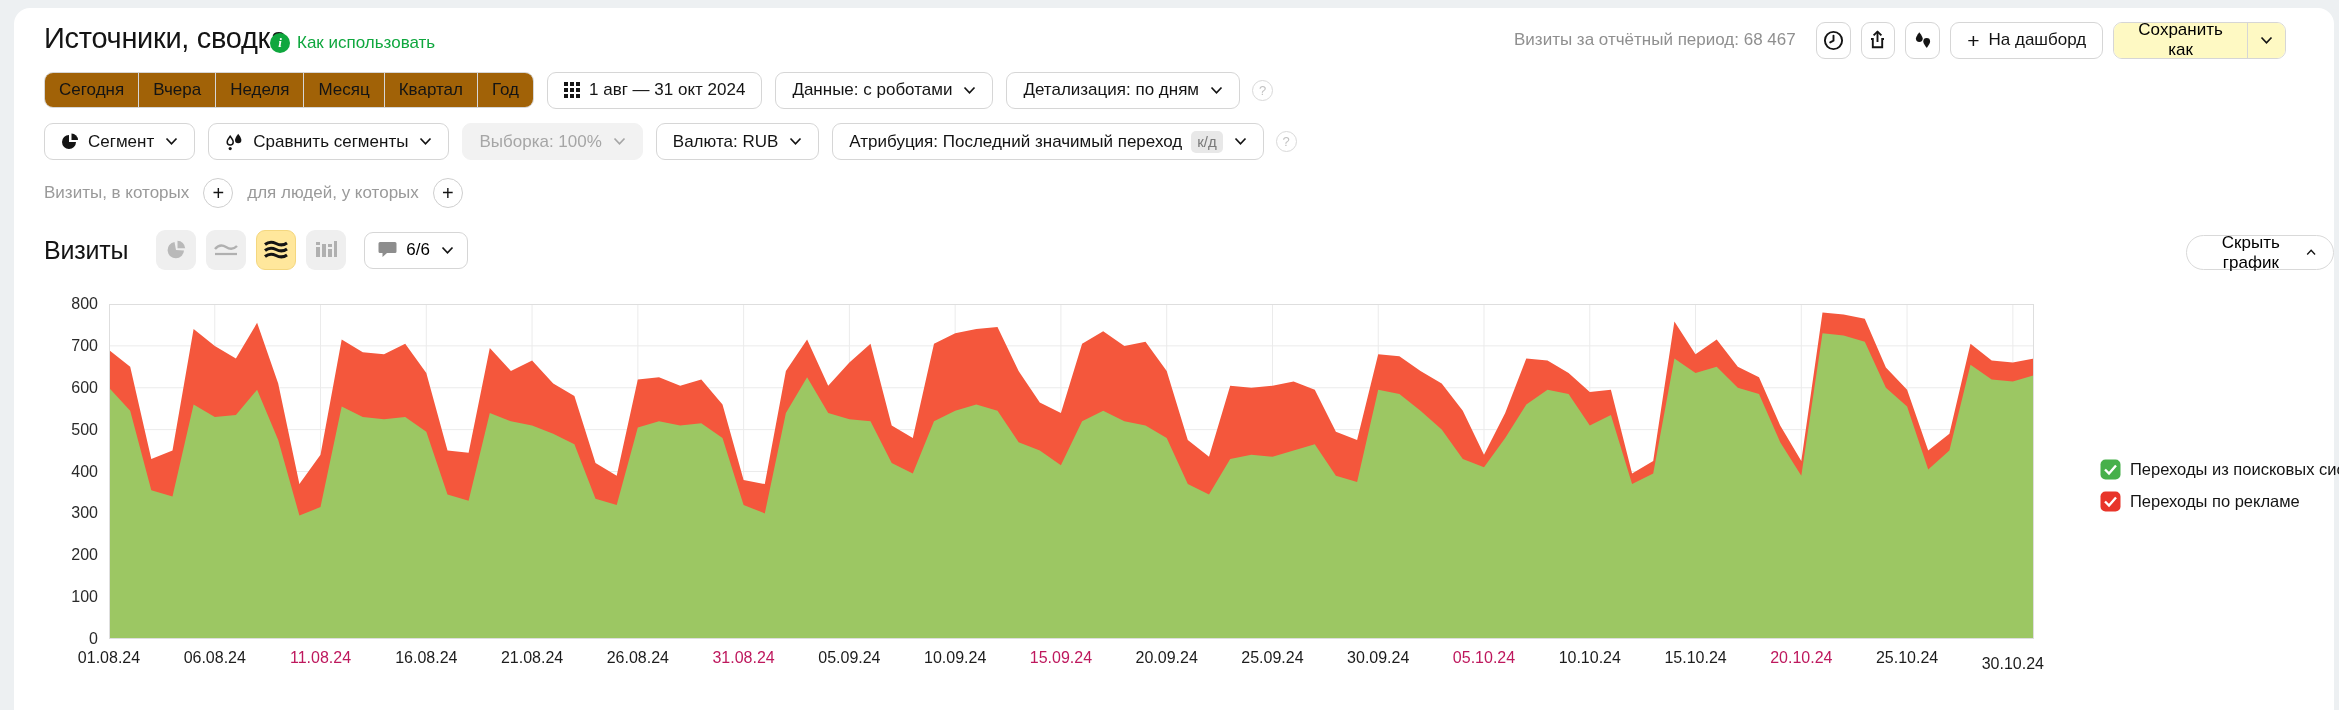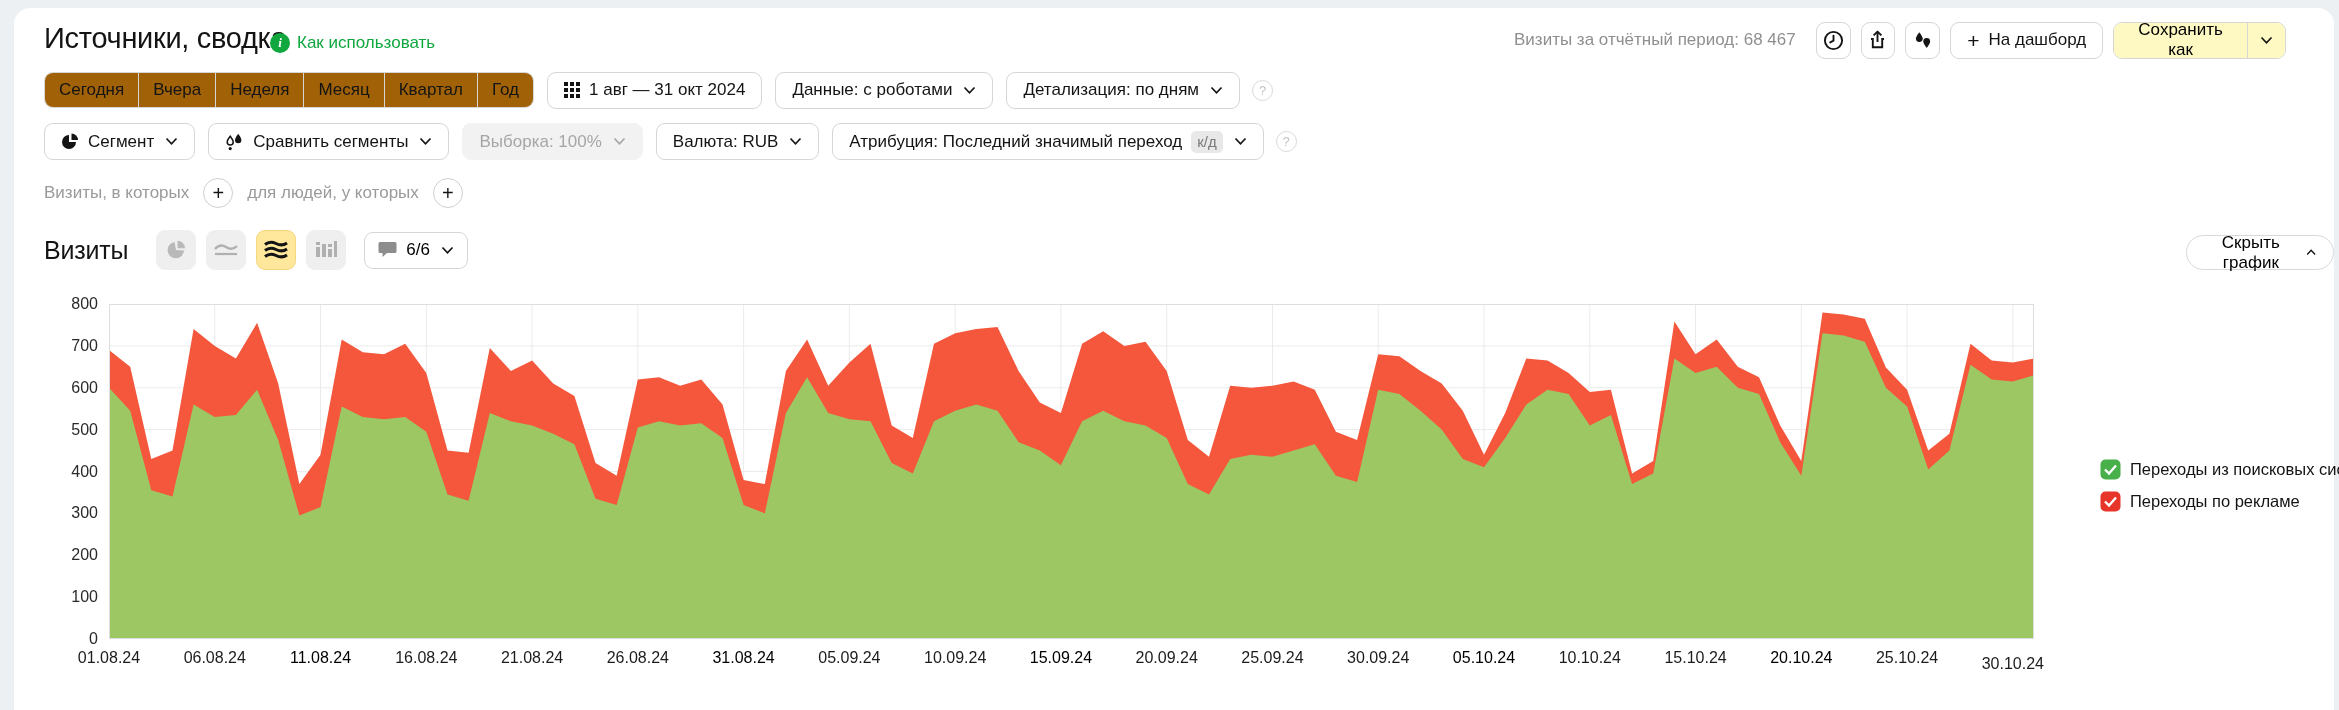--- a/index.html
+++ b/index.html
@@ -50,21 +50,21 @@
   .ctype.active { background:#ffe79c; border-color:#f4d77f; }
   .ann-btn { height:37px; border:1px solid #d6d6d6; border-radius:9px; background:#fff; display:inline-flex;
     align-items:center; gap:9px; padding:0 13px; font-size:17px; cursor:pointer; margin-left:8px;}
   .hide-chart { position:absolute; left:2172px; top:227px; height:35px; border:1px solid #d9d9d9; border-radius:18px;
     background:#fff; display:inline-flex; align-items:center; gap:8px; padding:0 17px; font-size:17px; cursor:pointer;}
 
   
   .plot-wrap { position:absolute; left:95px; top:296px; width:1925px; height:335px; }
   .ylabel { position:absolute; width:56px; left:28px; text-align:right; font-size:16px; color:#2a2a2a; }
   .xlabel { position:absolute; top:641px; width:88px; text-align:center; font-size:16px; color:#1c1c1c; }
-  .xlabel.weekend { color:#000000; }
+  .xlabel.weekend { color:#be185d; }
   .legend { position:absolute; left:2086px; top:451px; display:flex; flex-direction:column; gap:11px; }
   .legend-item { display:flex; align-items:center; gap:9px; cursor:pointer; }
   .legend-label { font-size:16.5px; color:#141414; white-space:nowrap; }
 </style>
 </head>
 <body>
 
 <div class="card">
 
   <h1 class="page-title">Источники, сводка</h1>

